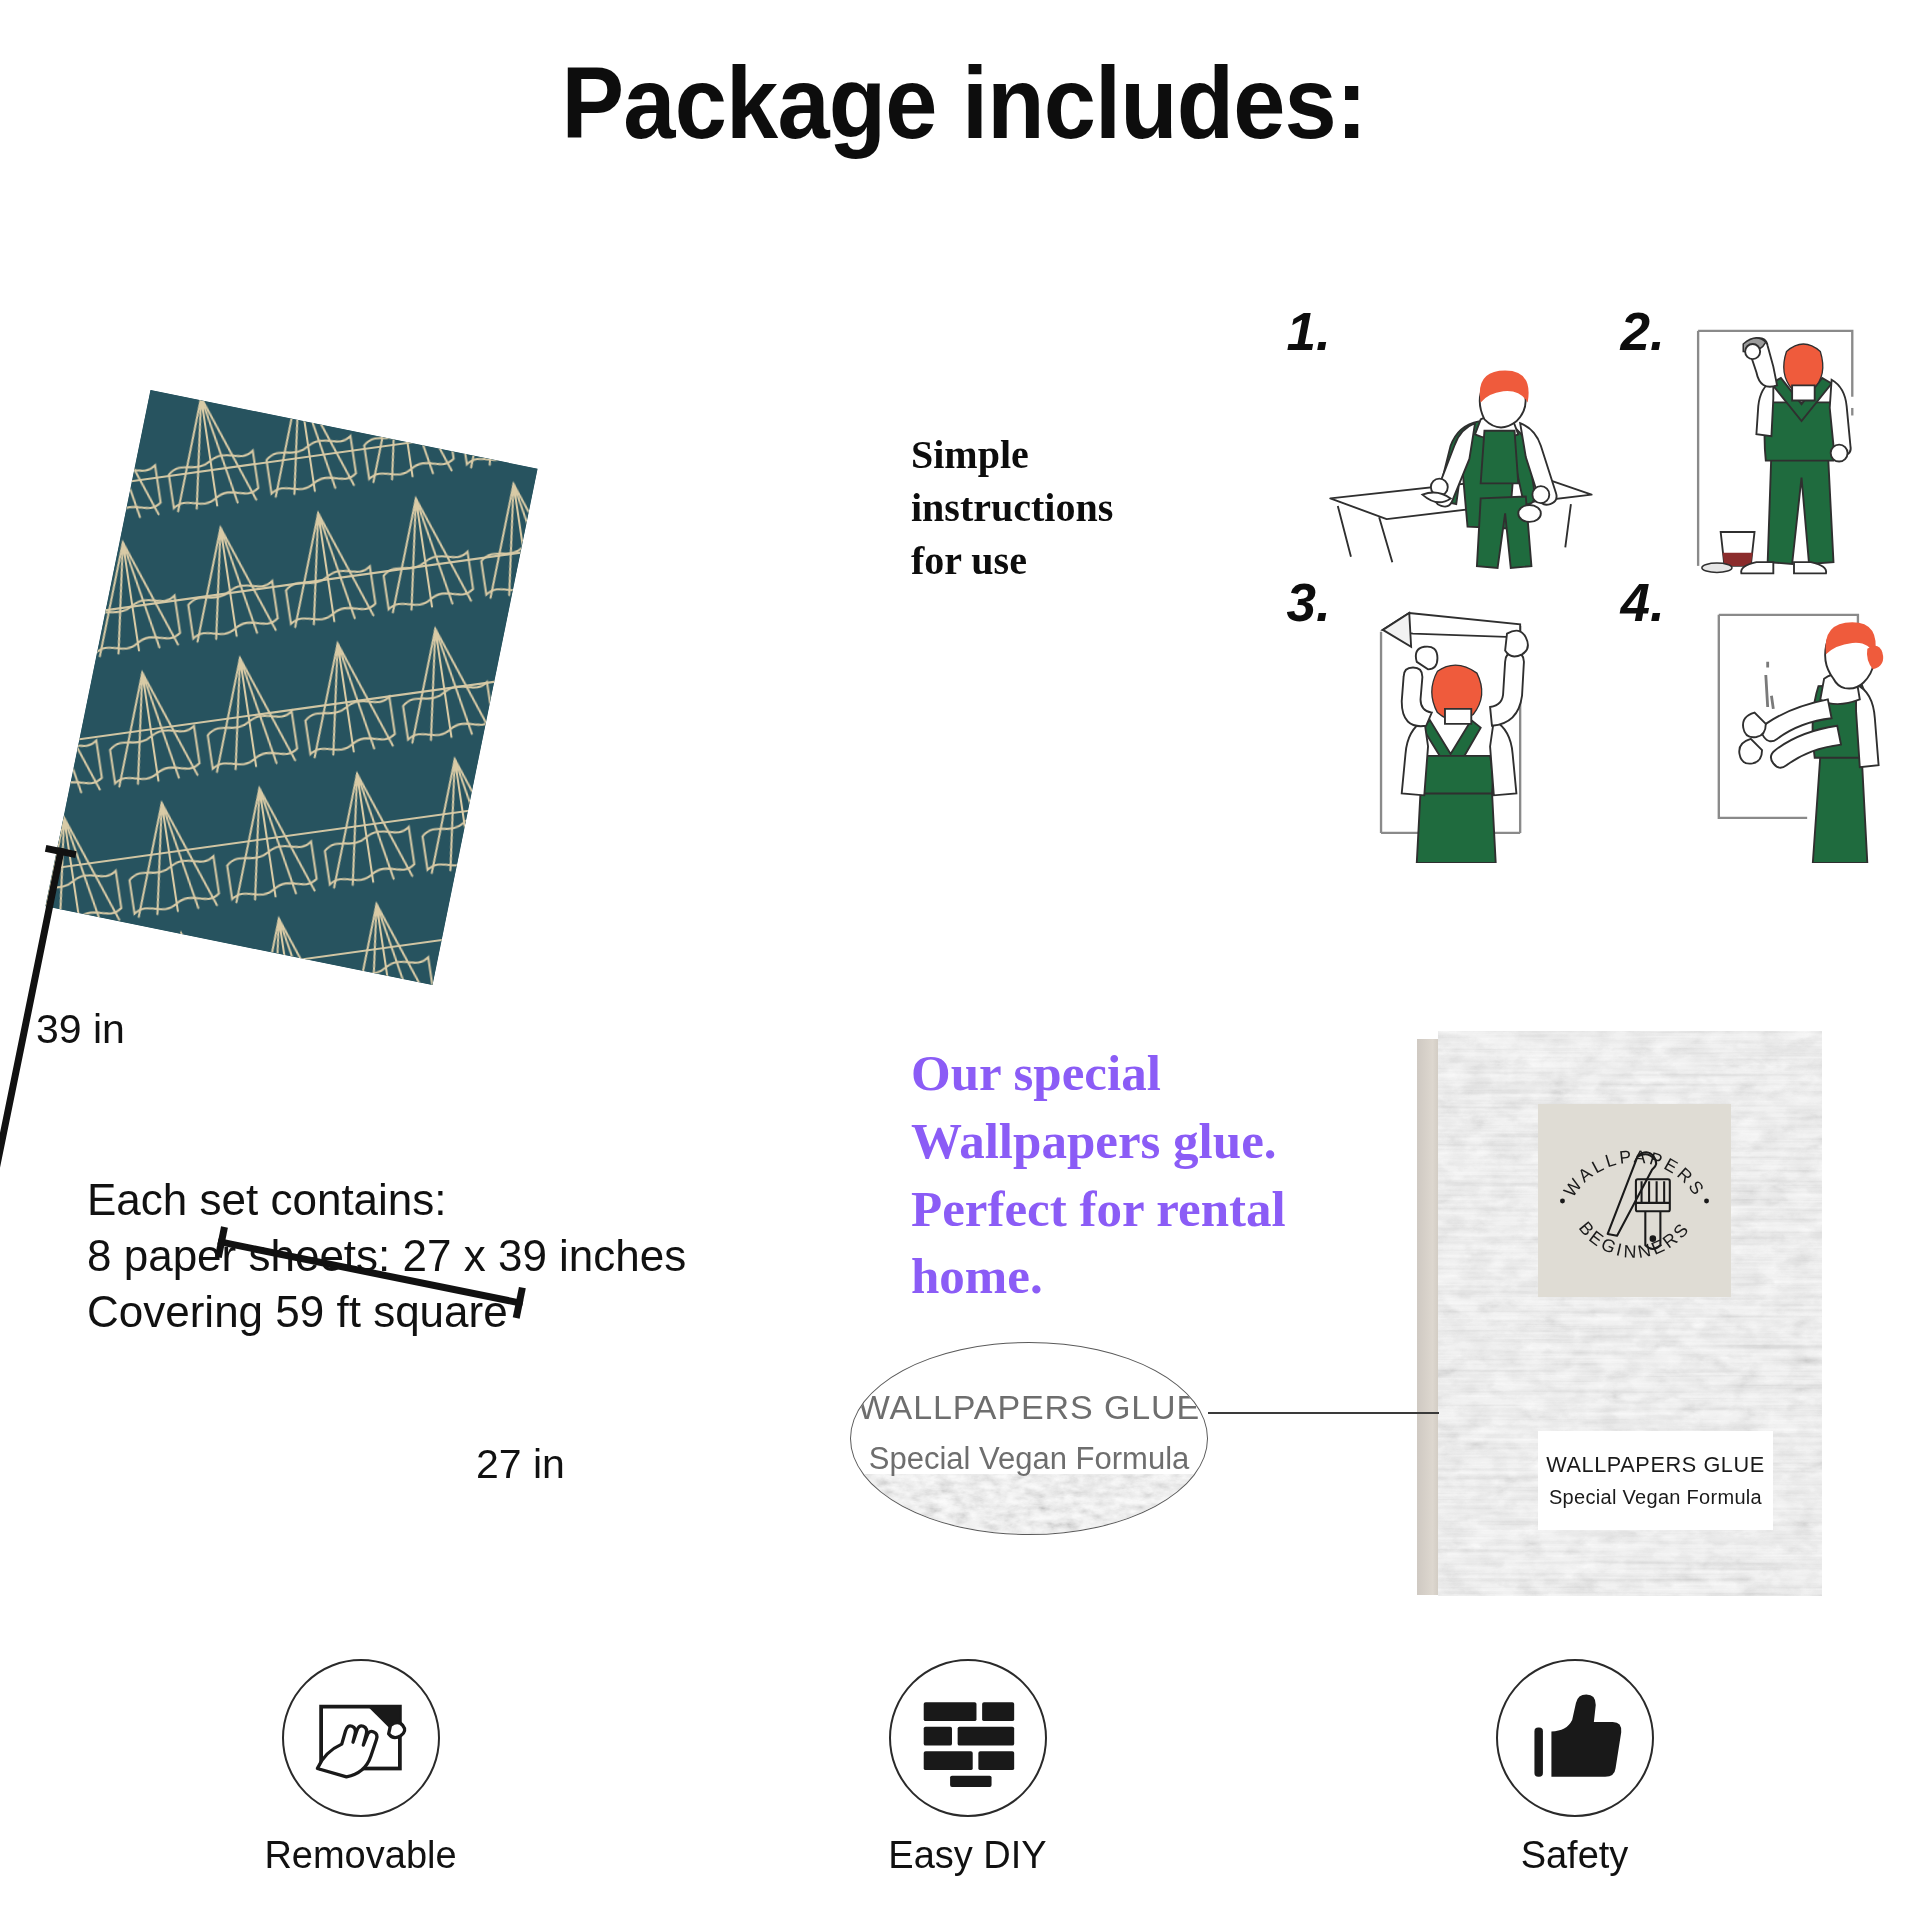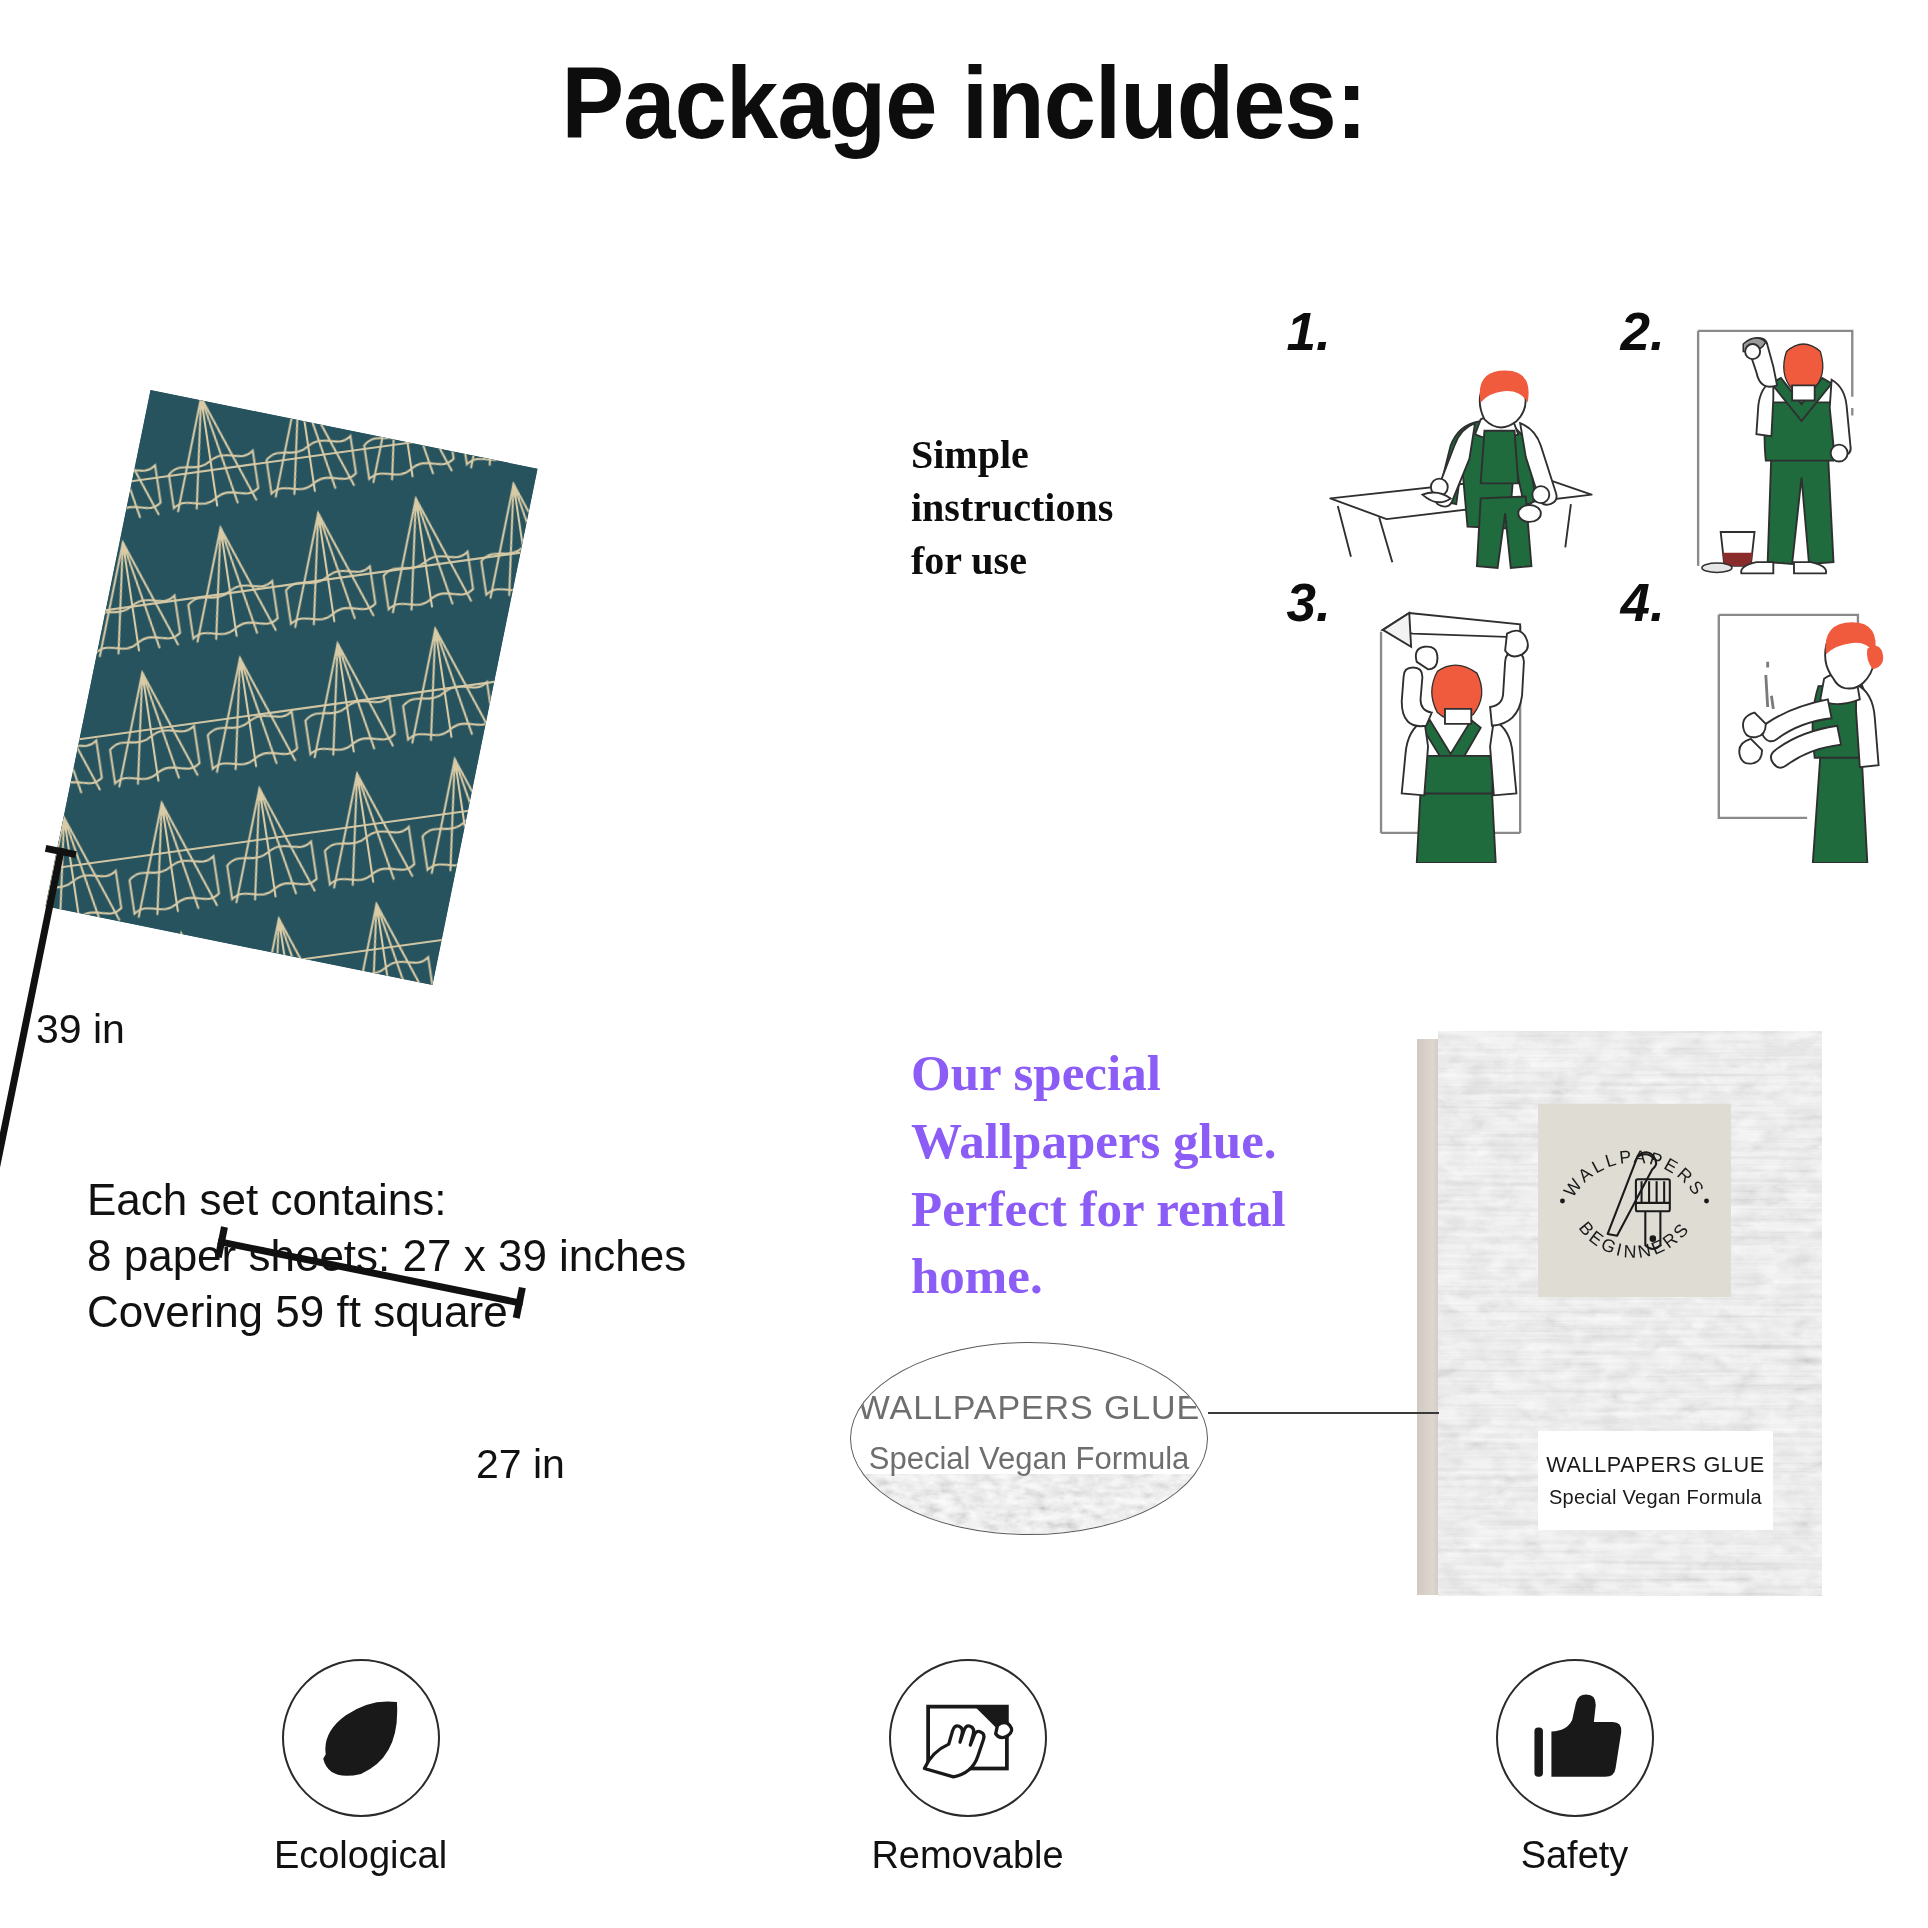--- a/index.html
+++ b/index.html
@@ -319,44 +319,52 @@
       </defs>
       <rect width="400" height="70" filter="url(#grime2)"></rect>
     </svg>
     <div class="mt1">WALLPAPERS GLUE</div>
     <div class="mt2">Special Vegan Formula</div>
   </div>
 </div>
 
 <div id="features">
 
-  <div class="feat">
-    <div class="ring">
-      <svg width="102" height="102" viewBox="0 0 108 108">
-        <path d="M92 16 Q96 74 54 92 Q20 100 14 76 Q28 48 56 40 Q28 48 18 78 Q10 50 38 30 Q64 12 92 16 Z" fill="#191919"></path>
-      </svg>
-    </div>
-    <div class="flabel">Ecological</div>
-  </div>
 
   <div class="feat">
     <div class="ring">
       <svg width="105" height="105" viewBox="0 0 112 112">
         <rect x="14" y="22" width="84" height="66" fill="none" stroke="#191919" stroke-width="4"></rect>
         <path d="M64 22 L98 22 L98 56 Z" fill="#191919"></path>
         <g fill="#fff" stroke="#191919" stroke-width="3.5" stroke-linejoin="round">
           <path d="M10 88 q8 -18 26 -26 l4 -14 q2 -7 7 -5 q5 2 3 9 l-2 8 l4 -12 q2 -7 7 -5 q5 2 3 9 l-3 11 l4 -10 q2 -6 7 -4 q5 2 3 8 l-6 18 q-6 18 -26 22 z"></path>
           <path d="M88 42 q8 -6 13 0 q5 6 -2 11 q-8 5 -13 -2 z"></path>
         </g>
       </svg>
     </div>
     <div class="flabel">Removable</div>
   </div>
 
 
+  <div class="feat">
+    <div class="ring">
+      <svg width="104" height="98" viewBox="0 0 110 104">
+        <g fill="#191919">
+          <rect x="8" y="14" width="56" height="20" rx="2"></rect>
+          <rect x="70" y="14" width="34" height="20" rx="2"></rect>
+          <rect x="8" y="40" width="30" height="20" rx="2"></rect>
+          <rect x="44" y="40" width="60" height="20" rx="2"></rect>
+          <rect x="8" y="66" width="52" height="20" rx="2"></rect>
+          <rect x="66" y="66" width="38" height="20" rx="2"></rect>
+          <rect x="36" y="92" width="44" height="12" rx="2"></rect>
+        </g>
+      </svg>
+    </div>
+    <div class="flabel">Easy DIY</div>
+  </div>
 
   <div class="feat">
     <div class="ring">
       <svg width="100" height="100" viewBox="0 0 106 106">
         <rect x="10" y="42" width="9" height="52" rx="4" fill="#191919"></rect>
         <path d="M28 94 L28 46 q16 0 22 -12 l4 -18 q2 -9 11 -9 q10 0 10 11 l-2 18 l20 0 q10 0 9 11 l-6 38 q-1 9 -11 9 Z" fill="#191919"></path>
       </svg>
     </div>
     <div class="flabel">Safety</div>
   </div>

